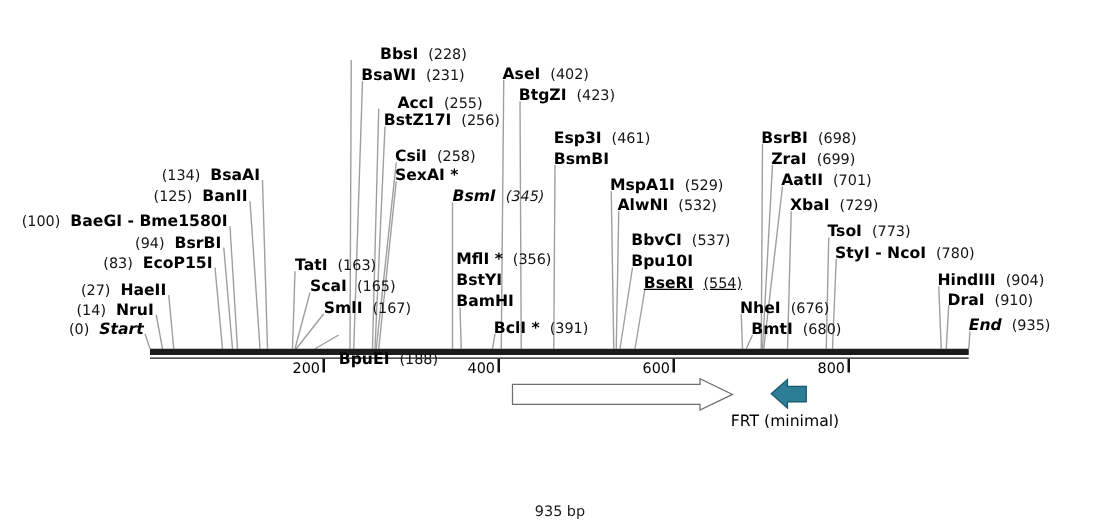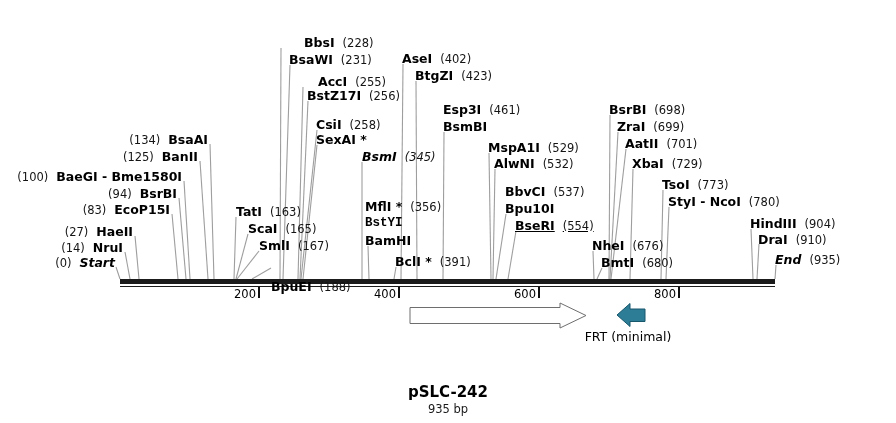--- a/index.html
+++ b/index.html
@@ -74,21 +74,20 @@
       <line x1="751" y1="229" x2="753" y2="279" stroke="#9e9e9e" stroke-width="1.1"></line>
       <line x1="759" y1="244" x2="757" y2="279" stroke="#9e9e9e" stroke-width="1.1"></line>
       <line x1="776" y1="265" x2="775" y2="279" stroke="#9e9e9e" stroke-width="1.1"></line>
     </svg>
 
   <div class="axis-thick"></div>
   <div class="axis-thin"></div>
 
   <div class="feat-lbl" style="left:558px;width:140px;top:330px;">FRT (minimal)</div>
 
-  <div class="title">pSLC-242</div>
   <div class="size">935 bp</div>
 
 <div class="lbl L em" style="top: 255px; right: 781px;"><span class="ps">(0)</span><span class="nm">Start</span></div>
     <div class="lbl L" style="top: 240px; right: 773px;"><span class="ps">(14)</span><span class="nm">NruI</span></div>
     <div class="lbl L" style="top: 224px; right: 763px;"><span class="ps">(27)</span><span class="nm">HaeII</span></div>
     <div class="lbl L" style="top: 202px; right: 726px;"><span class="ps">(83)</span><span class="nm">EcoP15I</span></div>
     <div class="lbl L" style="top: 186px; right: 719px;"><span class="ps">(94)</span><span class="nm">BsrBI</span></div>
     <div class="lbl L" style="top: 169px; right: 714px;"><span class="ps">(100)</span><span class="nm">BaeGI - Bme1580I</span></div>
     <div class="lbl L" style="top: 149px; right: 698px;"><span class="ps">(125)</span><span class="nm">BanII</span></div>
     <div class="lbl L" style="top: 132px; right: 688px;"><span class="ps">(134)</span><span class="nm">BsaAI</span></div>
@@ -97,21 +96,21 @@
     <div class="lbl R" style="top: 238px; left: 259px;"><span class="nm">SmlI</span><span class="ps">(167)</span></div>
     <div class="lbl R" style="top: 255px; left: 271px; margin-top: 24px;"><span class="nm">BpuEI</span><span class="ps">(188)</span></div>
     <div class="lbl R" style="top: 35px; left: 280px; margin-left: 24px;"><span class="nm">BbsI</span><span class="ps">(228)</span></div>
     <div class="lbl R" style="top: 52px; left: 289px;"><span class="nm">BsaWI</span><span class="ps">(231)</span></div>
     <div class="lbl R" style="top: 74px; left: 318px;"><span class="nm">AccI</span><span class="ps">(255)</span></div>
     <div class="lbl R" style="top: 88px; left: 307px;"><span class="nm">BstZ17I</span><span class="ps">(256)</span></div>
     <div class="lbl R" style="top: 117px; left: 316px;"><span class="nm">CsiI</span><span class="ps">(258)</span></div>
     <div class="lbl R" style="top: 132px; left: 316px;"><span class="nm">SexAI *</span><span class="ps"></span></div>
     <div class="lbl R" style="top: 149px; left: 362px; font-style: italic;"><span class="nm">BsmI</span><span class="ps">(345)</span></div>
     <div class="lbl R" style="top: 199px; left: 365px;"><span class="nm">MflI *</span><span class="ps">(356)</span></div>
-    <div class="lbl R" style="top: 216px; left: 365px; font-family: Liberation Mono, monospace;"><span class="nm">BstYI</span><span class="ps"></span></div>
+    <div class="lbl R" style="top: 216px; left: 365px;"><span class="nm">BstYI</span><span class="ps"></span></div>
     <div class="lbl R" style="top: 233px; left: 365px;"><span class="nm">BamHI</span><span class="ps"></span></div>
     <div class="lbl R" style="top: 254px; left: 395px;"><span class="nm">BclI *</span><span class="ps">(391)</span></div>
     <div class="lbl R" style="top: 51px; left: 402px;"><span class="nm">AseI</span><span class="ps">(402)</span></div>
     <div class="lbl R" style="top: 68px; left: 415px;"><span class="nm">BtgZI</span><span class="ps">(423)</span></div>
     <div class="lbl R" style="top: 102px; left: 443px;"><span class="nm">Esp3I</span><span class="ps">(461)</span></div>
     <div class="lbl R" style="top: 119px; left: 443px;"><span class="nm">BsmBI</span><span class="ps"></span></div>
     <div class="lbl R" style="top: 140px; left: 488px;"><span class="nm">MspA1I</span><span class="ps">(529)</span></div>
     <div class="lbl R" style="top: 156px; left: 494px;"><span class="nm">AlwNI</span><span class="ps">(532)</span></div>
     <div class="lbl R" style="top: 184px; left: 505px;"><span class="nm">BbvCI</span><span class="ps">(537)</span></div>
     <div class="lbl R" style="top: 201px; left: 505px;"><span class="nm">Bpu10I</span><span class="ps"></span></div>

